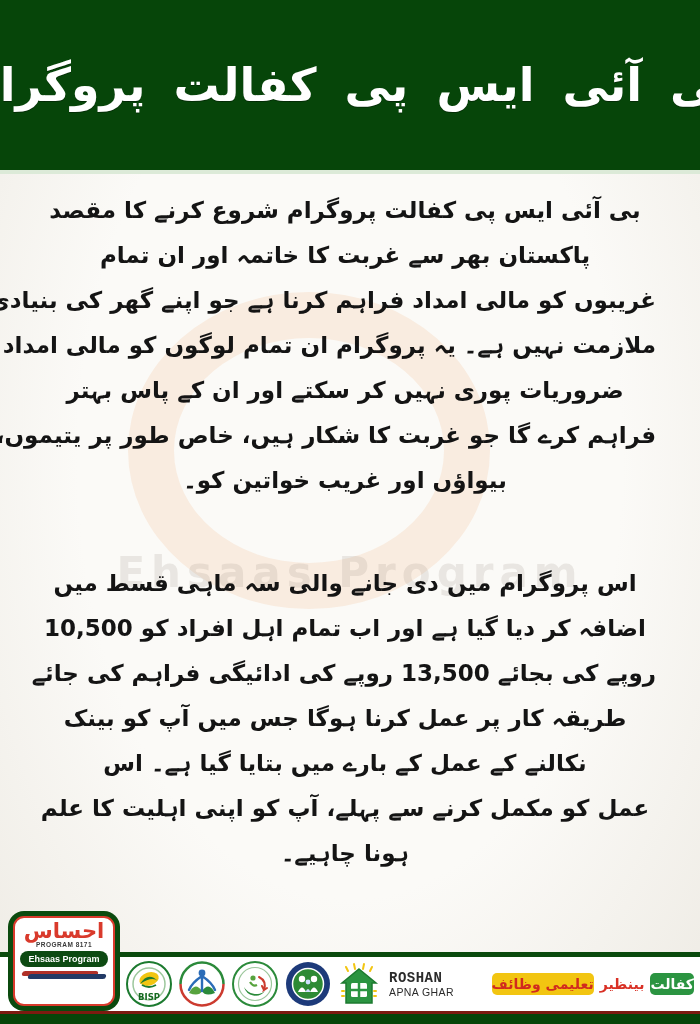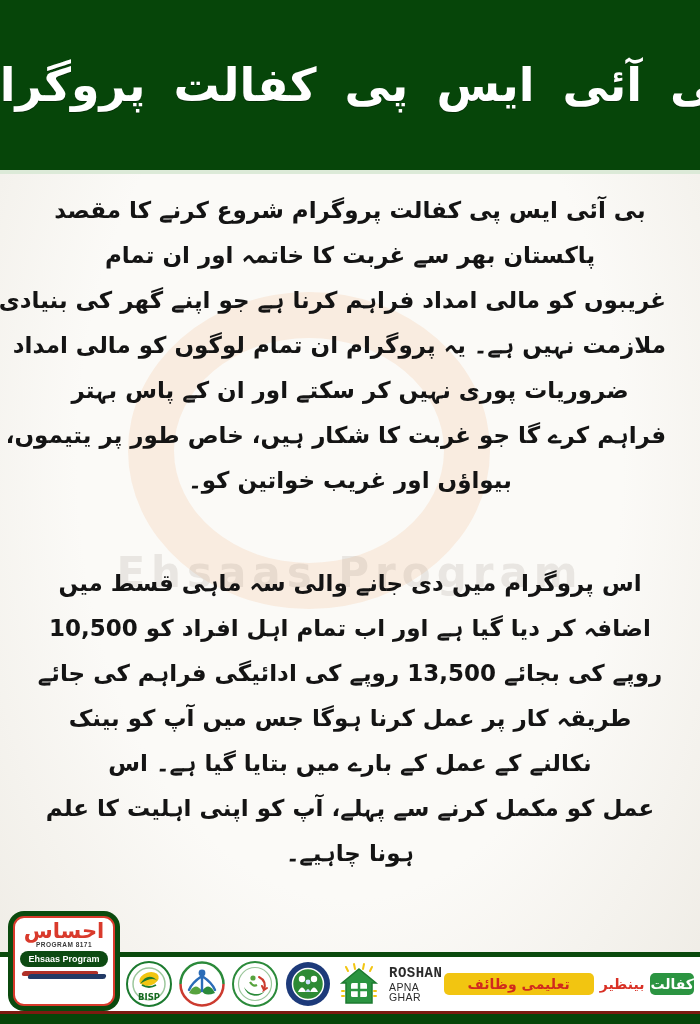--- a/index.html
+++ b/index.html
@@ -23,21 +23,21 @@
   .watermark-ring{
     position:absolute;left:128px;top:292px;width:270px;height:225px;
     border:46px solid rgba(232,118,32,0.10);border-radius:50%;pointer-events:none;
   }
   .watermark-text{
     position:absolute;left:0;right:0;top:548px;text-align:center;
     font-size:42px;font-weight:bold;letter-spacing:6px;
     color:rgba(140,130,120,0.16);pointer-events:none;white-space:nowrap;
   }
   
-  .body-text{position:absolute;top:174px;left:0;right:0;direction:rtl;}
+  .body-text{position:absolute;top:174px;left:0;right:10px;direction:rtl;}
   .para{margin:0;padding:0 34px;}
   .para-1{margin-top:14px;}
   .para-2{margin-top:58px;}
   .line{
     text-align:center;font-size:23px;font-weight:bold;color:#141414;
     line-height:45px;white-space:nowrap;
   }
   
   .footer{position:absolute;left:0;right:0;bottom:0;height:100px;}
   .footer-strip{
@@ -54,21 +54,21 @@
     direction:rtl;display:flex;align-items:center;gap:6px;
     margin-right:6px;margin-left:auto;white-space:nowrap;
   }
   .benazir-word{color:#d93025;font-size:14px;font-weight:bold;}
   .badge-green{
     background:#2b9441;color:#ffffff;font-size:14px;font-weight:bold;
     padding:3px 0;border-radius:5px;
   }
   .badge-yellow{
     background:#f2c511;color:#d12a1e;font-size:14px;font-weight:bold;
-    padding:3px 24px;border-radius:5px;
+    padding:3px 0;border-radius:5px;
   }
   
   .ehsaas-badge{
     position:absolute;left:8px;bottom:13px;width:112px;height:100px;
     background:#0b4a0e;border-radius:16px;padding:5px;box-sizing:border-box;z-index:5;
   }
   .ehsaas-inner{
     width:100%;height:100%;background:#ffffff;border:2px solid #d93a2c;border-radius:11px;
     box-sizing:border-box;display:flex;flex-direction:column;align-items:center;overflow:hidden;
   }

